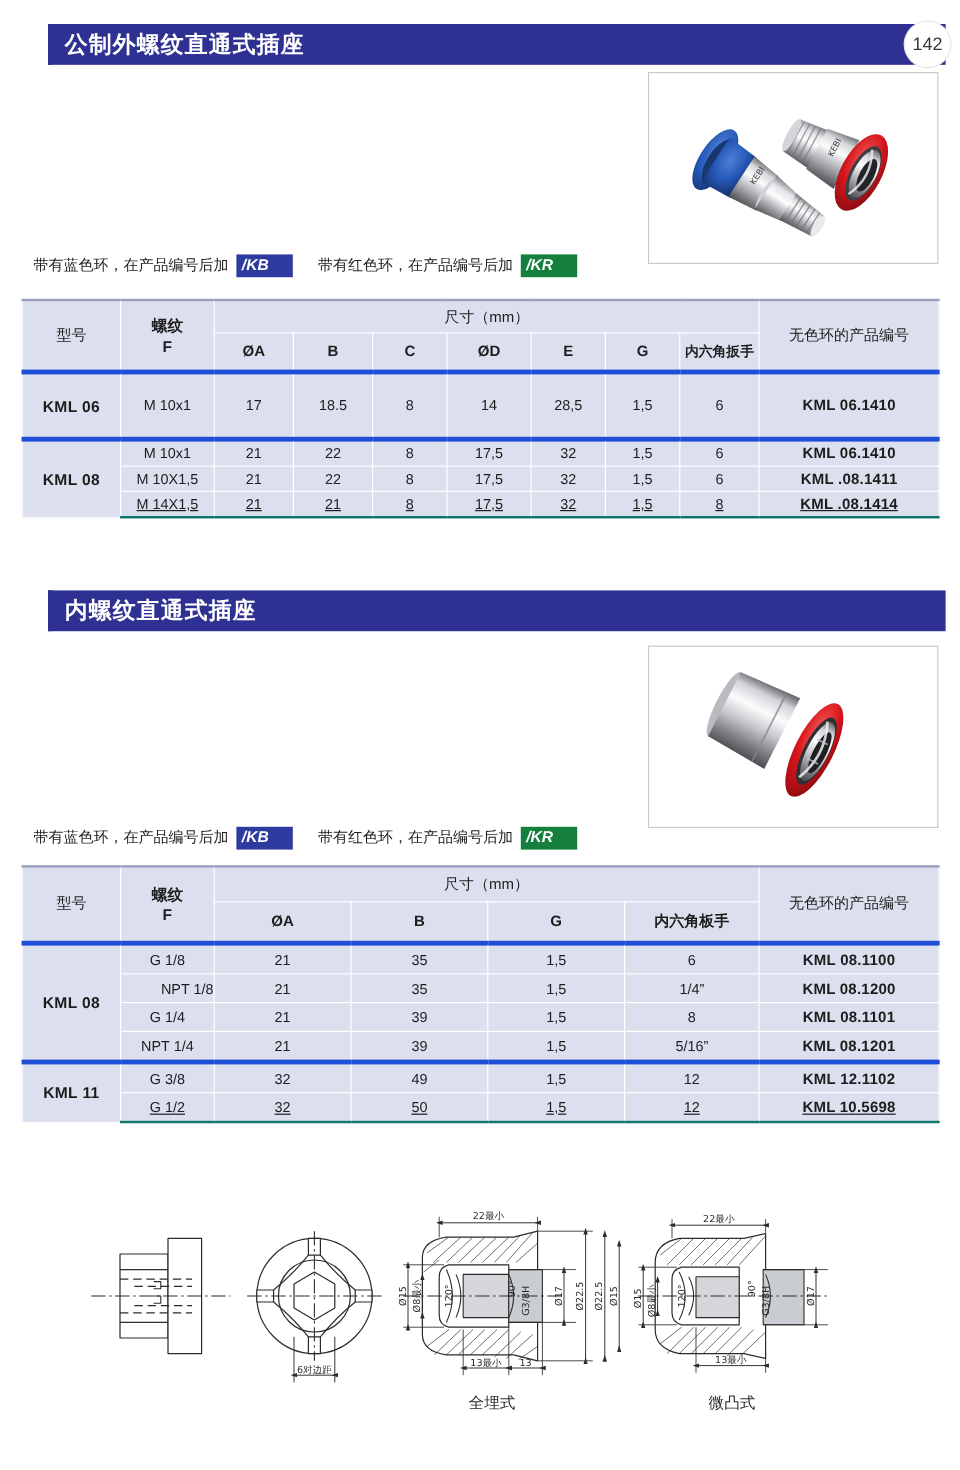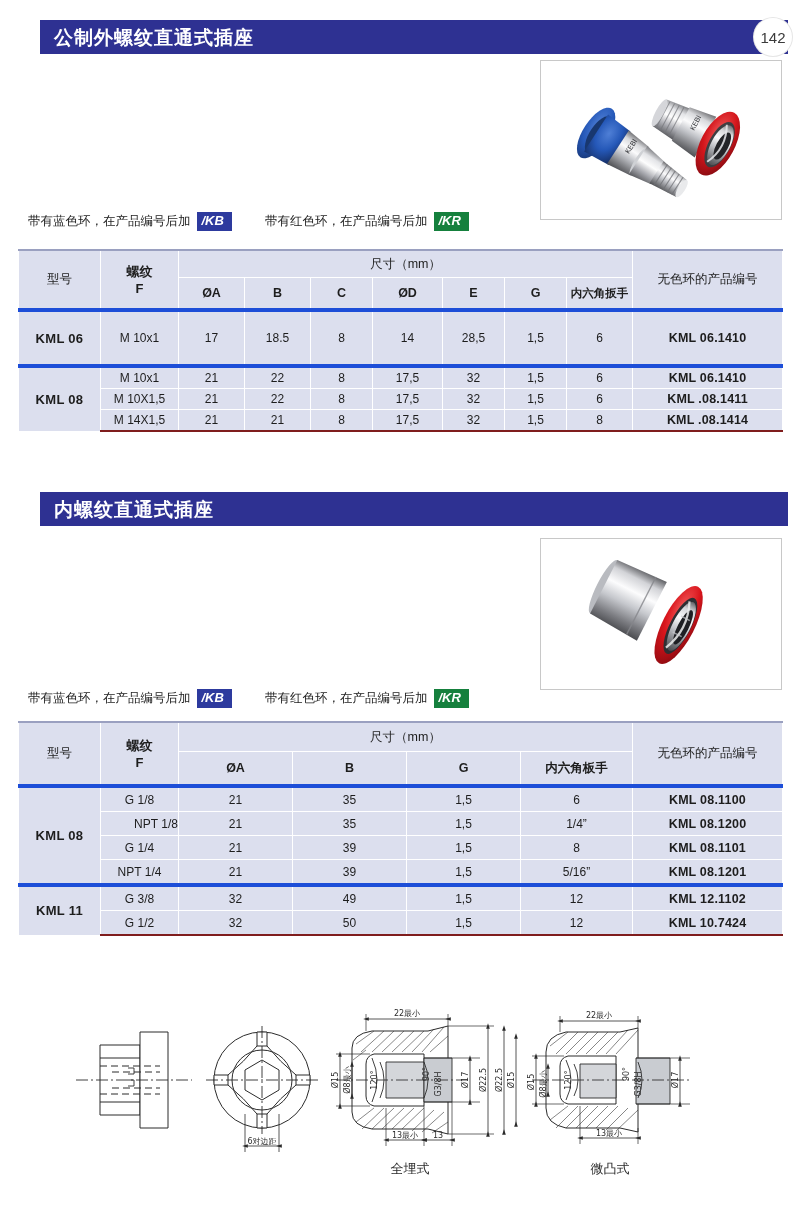--- a/index.html
+++ b/index.html
@@ -63,21 +63,21 @@
     font-size: 12.5px;
     white-space: nowrap;
   }
   .note-text { color: #1d1d1d; }
   .note-tag {
     display: inline-block;
     color: #ffffff;
     font-size: 13px;
     font-weight: bold;
     font-style: italic;
-    padding: 2px 8px 3px 5px;
+    padding: 2px 20px 3px 5px;
     margin-left: 6px;
     line-height: 1.1;
   }
   .note-tag.blue { background: #2d3a9e; }
   .note-tag.red  { background: #15803d; }
 
   
   table.spec {
     position: absolute;
     border-collapse: collapse;
@@ -94,21 +94,21 @@
     padding: 0;
     color: #1d1d1d;
   }
   table.spec .hdr { font-size: 12.5px; }
   table.spec .hdr-strong { font-weight: bold; font-size: 13px; }
   table.spec .colhdr { font-weight: bold; font-size: 12.5px; }
   table.spec .model { font-weight: bold; font-size: 13px; letter-spacing: .3px; }
   table.spec .code  { font-weight: bold; font-size: 12.5px; letter-spacing: .2px; }
   table.spec .grp-top { border-top: 4px solid #1d4ed8; }
   table.spec .outer-top { border-top: 2px solid #9aa0c0; }
-  table.spec .outer-bottom { border-bottom: 2px solid #7f1d1d; }
+  table.spec .outer-bottom { border-bottom: 2px solid #0f766e; text-decoration: underline; }
   table.spec .tight { font-size: 11.5px; white-space: nowrap; }
 
   
   .drawings {
     position: absolute;
     left: 0; width: 800px;
   }
   .drw-caption {
     position: absolute;
     font-size: 13px;
@@ -404,21 +404,21 @@
         <td class="grp-top">1,5</td>
         <td class="grp-top">12</td>
         <td class="code grp-top">KML 12.1102</td>
       </tr>
       <tr>
         <td class="outer-bottom" style="height:23px;">G 1/2</td>
         <td class="outer-bottom">32</td>
         <td class="outer-bottom">50</td>
         <td class="outer-bottom">1,5</td>
         <td class="outer-bottom">12</td>
-        <td class="code outer-bottom">KML 10.7424</td>
+        <td class="code outer-bottom">KML 10.5698</td>
       </tr>
     </tbody>
   </table>
 
   <div class="drawings" style="top:1000px; height:200px;">
     <svg viewBox="0 0 800 200" width="800" height="200">
       <g fill="none" stroke="#2b2b2b" stroke-width="1" stroke-linejoin="round">
 
         <g>
 

